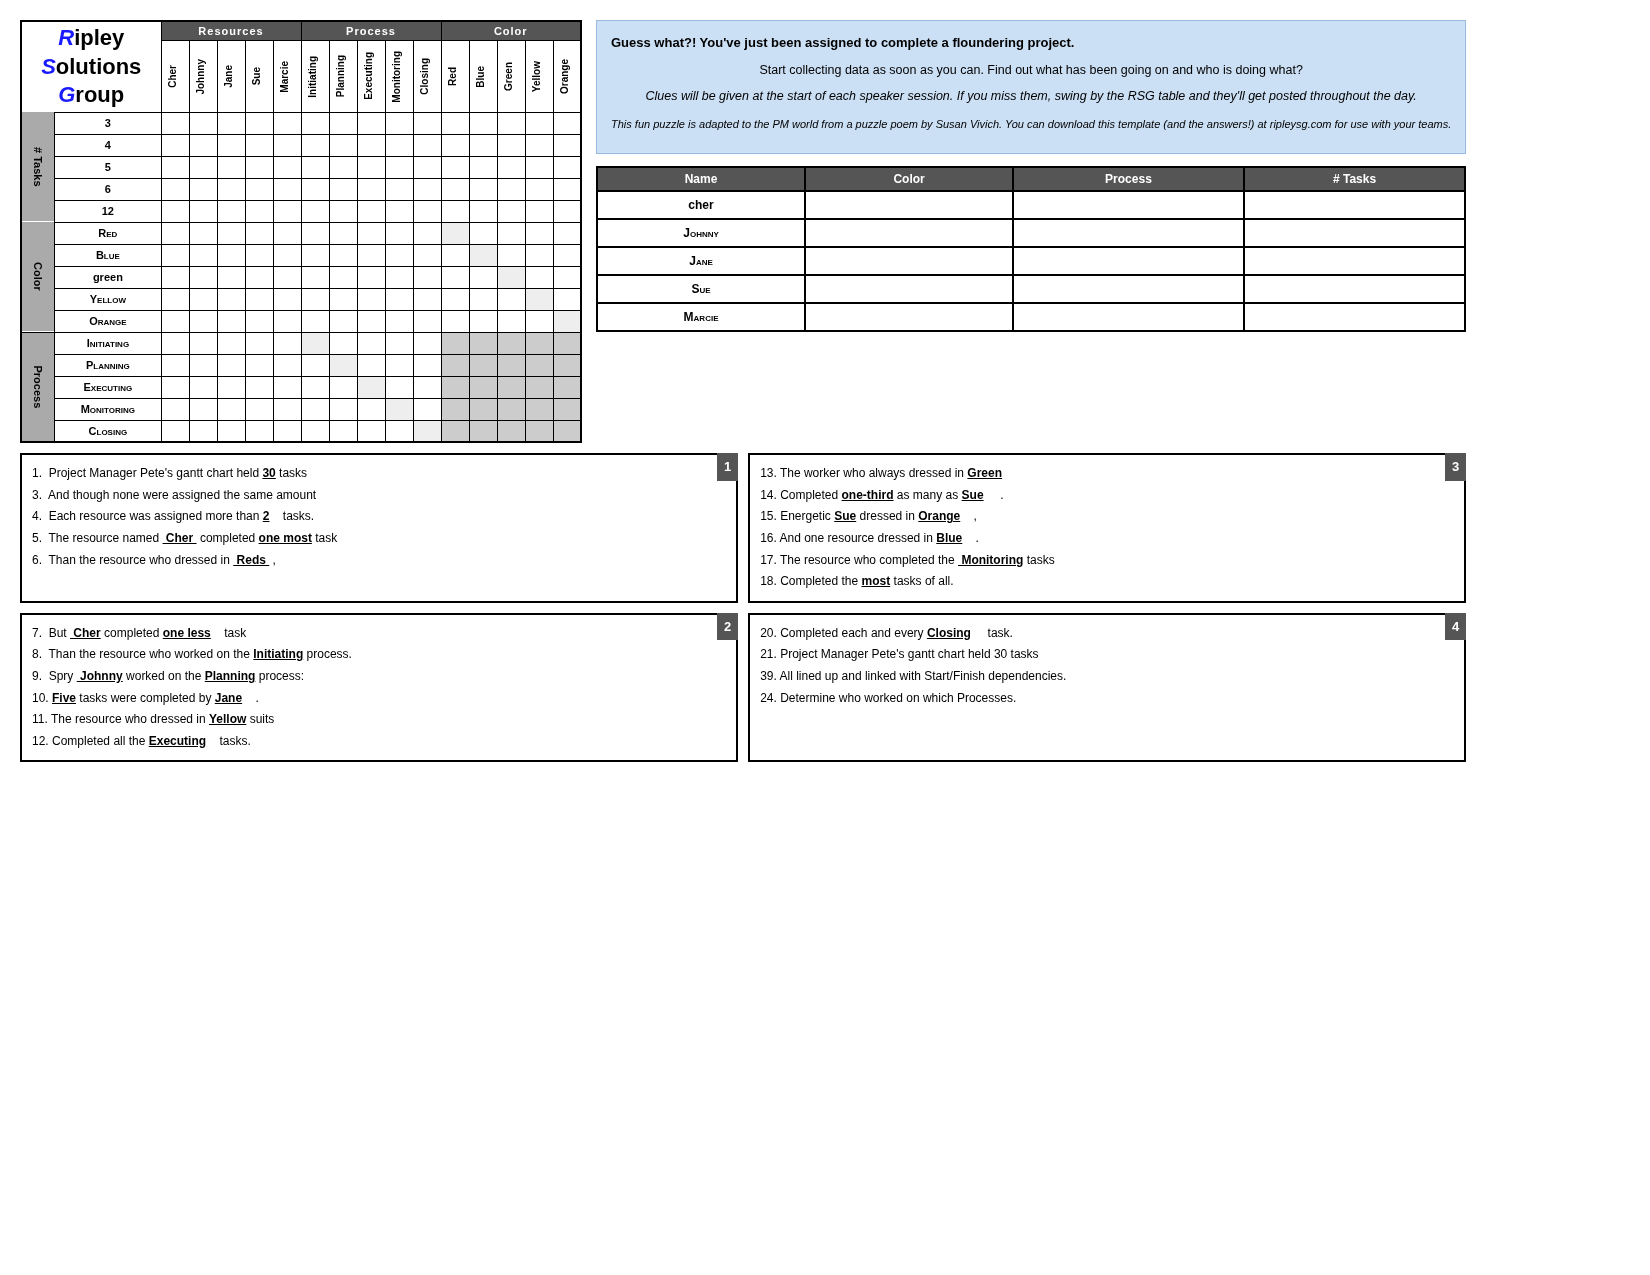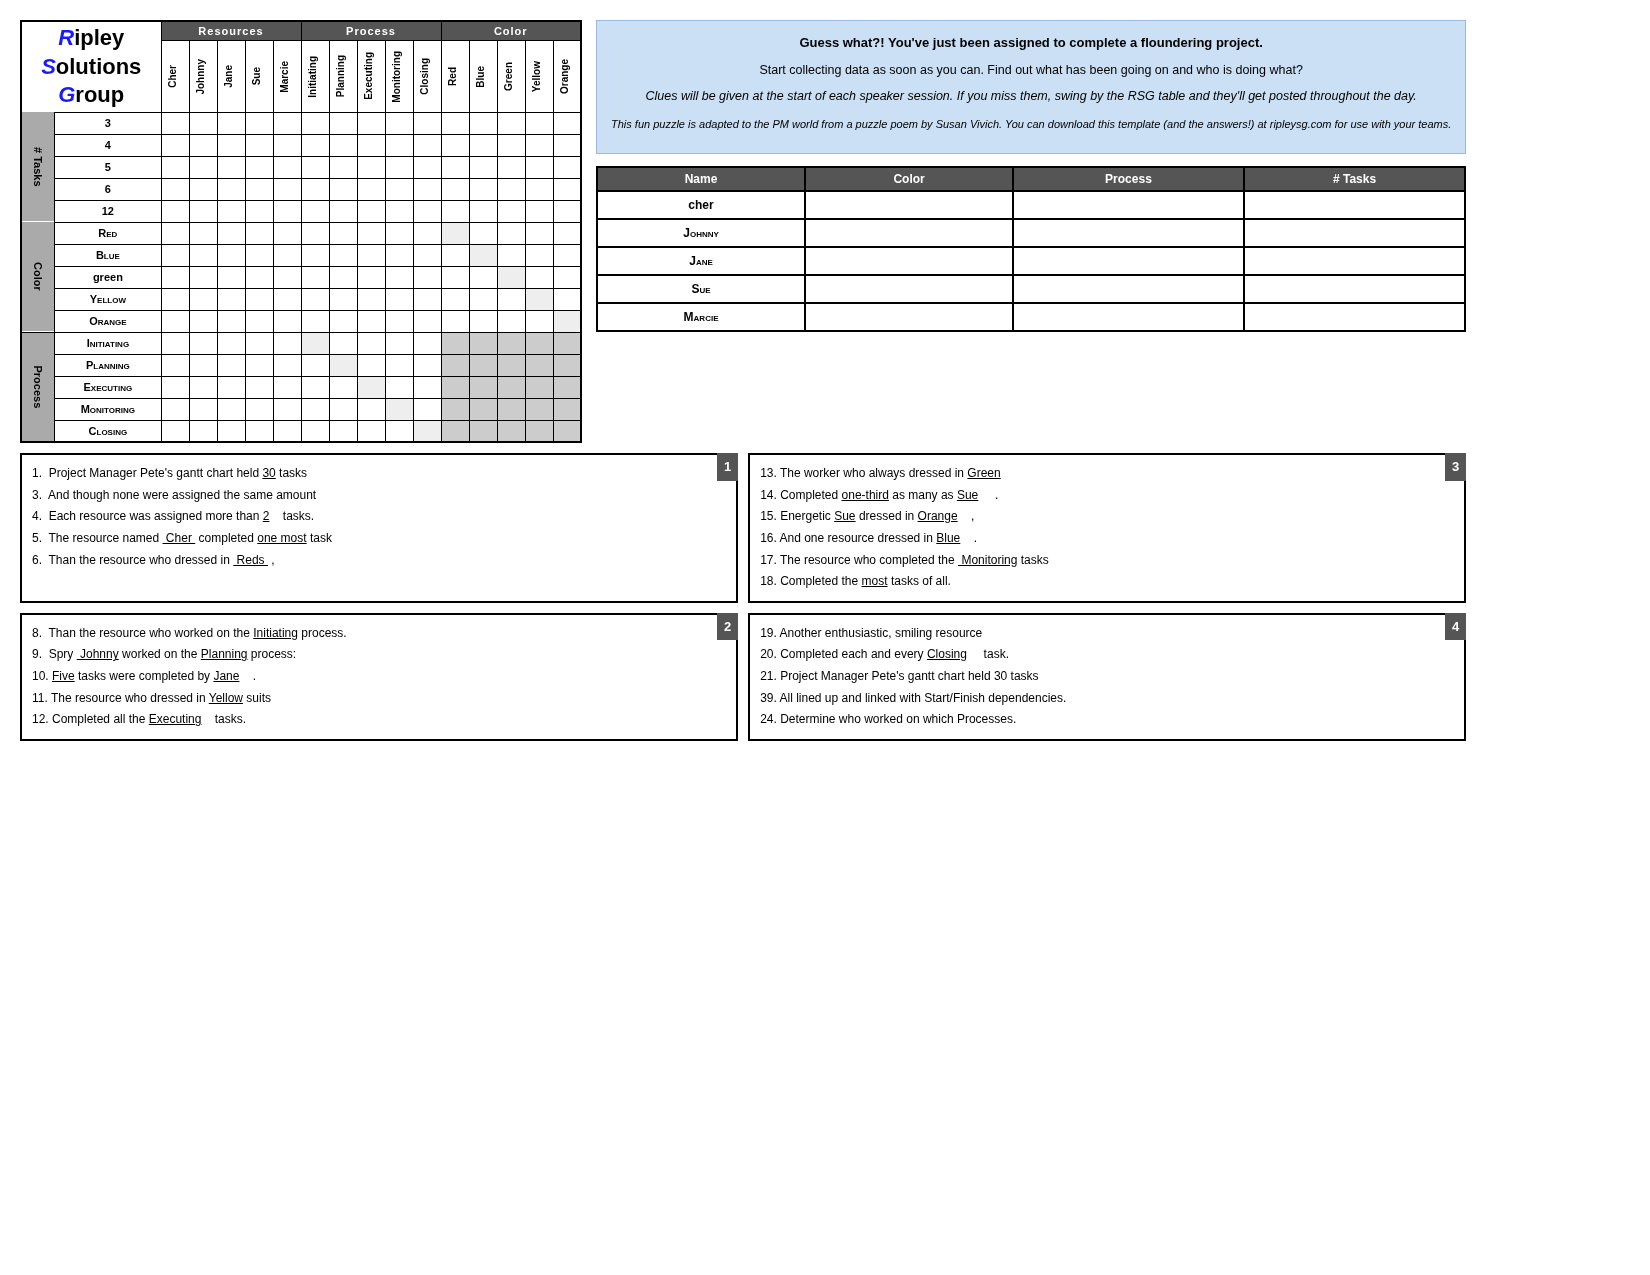--- a/index.html
+++ b/index.html
@@ -106,21 +106,20 @@
     .info-box {
       background: #cce0f5;
       border: 1px solid #99bbdd;
       padding: 12px 14px;
       font-size: 12.5px;
       line-height: 1.5;
     }
     .info-box .title {
       font-weight: bold;
       font-size: 13px;
-      text-align: center;
       margin-bottom: 8px;
     }
     .info-box p {
       margin-bottom: 8px;
       text-align: center;
     }
     .info-box .italic-note {
       font-style: italic;
       text-align: center;
     }
@@ -177,21 +176,21 @@
       top: -2px;
       right: -2px;
       background: #555;
       color: white;
       font-weight: bold;
       font-size: 13px;
       padding: 2px 7px;
     }
     .clue-underline {
       text-decoration: underline;
-      font-weight: normal;
+      font-weight: bold;
     }
 
     
     .top-grid-area {
       display: flex;
       gap: 14px;
       align-items: flex-start;
     }
 
     .grid-right-area {
@@ -639,30 +638,30 @@
         <div>13. The worker who always dressed in <span class="clue-underline">Green</span>&nbsp;&nbsp;&nbsp;</div>
         <div>14. Completed <span class="clue-underline">one-third</span> as many as <span class="clue-underline">Sue</span>&nbsp;&nbsp;&nbsp;&nbsp; .</div>
         <div>15. Energetic <span class="clue-underline">Sue</span> dressed in <span class="clue-underline">Orange</span>&nbsp;&nbsp;&nbsp; ,</div>
         <div>16. And one resource dressed in <span class="clue-underline">Blue</span>&nbsp;&nbsp;&nbsp; .</div>
         <div>17. The resource who completed the <span class="clue-underline">&nbsp;Monitoring</span> tasks</div>
         <div>18. Completed the <span class="clue-underline">most</span> tasks of all.</div>
       </div>
 
       <div class="clue-box">
         <span class="clue-number-badge">2</span>
+        <div>7.&nbsp; But <span class="clue-underline">&nbsp;Cher</span> completed <span class="clue-underline">one less</span>&nbsp;&nbsp;&nbsp; task</div>
         <div>8.&nbsp; Than the resource who worked on the <span class="clue-underline">Initiating</span> process.</div>
         <div>9.&nbsp; Spry <span class="clue-underline">&nbsp;Johnny</span> worked on the <span class="clue-underline">Planning</span> process:</div>
         <div>10. <span class="clue-underline">Five</span> tasks were completed by <span class="clue-underline">Jane</span>&nbsp;&nbsp;&nbsp; .</div>
         <div>11. The resource who dressed in <span class="clue-underline">Yellow</span> suits</div>
         <div>12. Completed all the <span class="clue-underline">Executing</span>&nbsp;&nbsp;&nbsp; tasks.</div>
       </div>
 
       <div class="clue-box">
         <span class="clue-number-badge">4</span>
-        <div>19. Another enthusiastic, smiling resource</div>
         <div>20. Completed each and every <span class="clue-underline">Closing</span>&nbsp;&nbsp;&nbsp;&nbsp; task.</div>
         <div>21. Project Manager Pete's gantt chart held 30 tasks</div>
         <div>39. All lined up and linked with Start/Finish dependencies.</div>
         <div>24. Determine who worked on which Processes.</div>
       </div>
     </div>
 
   </div>
 </div>
 

